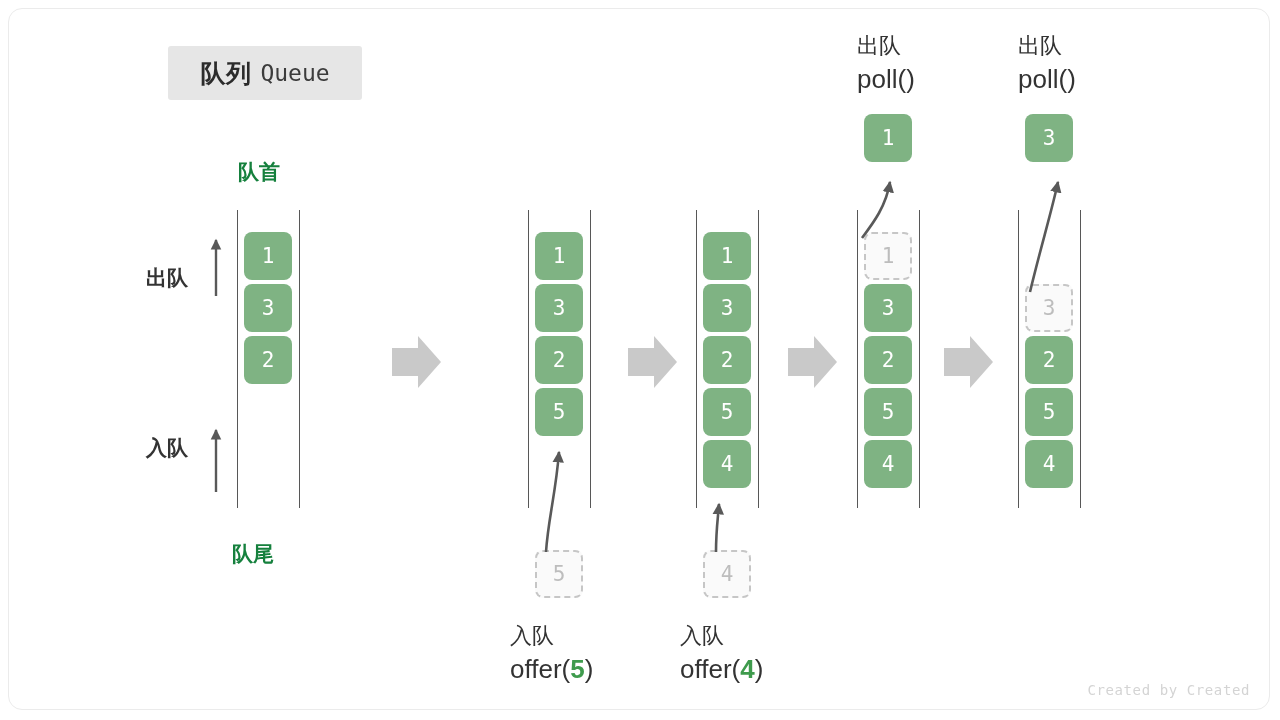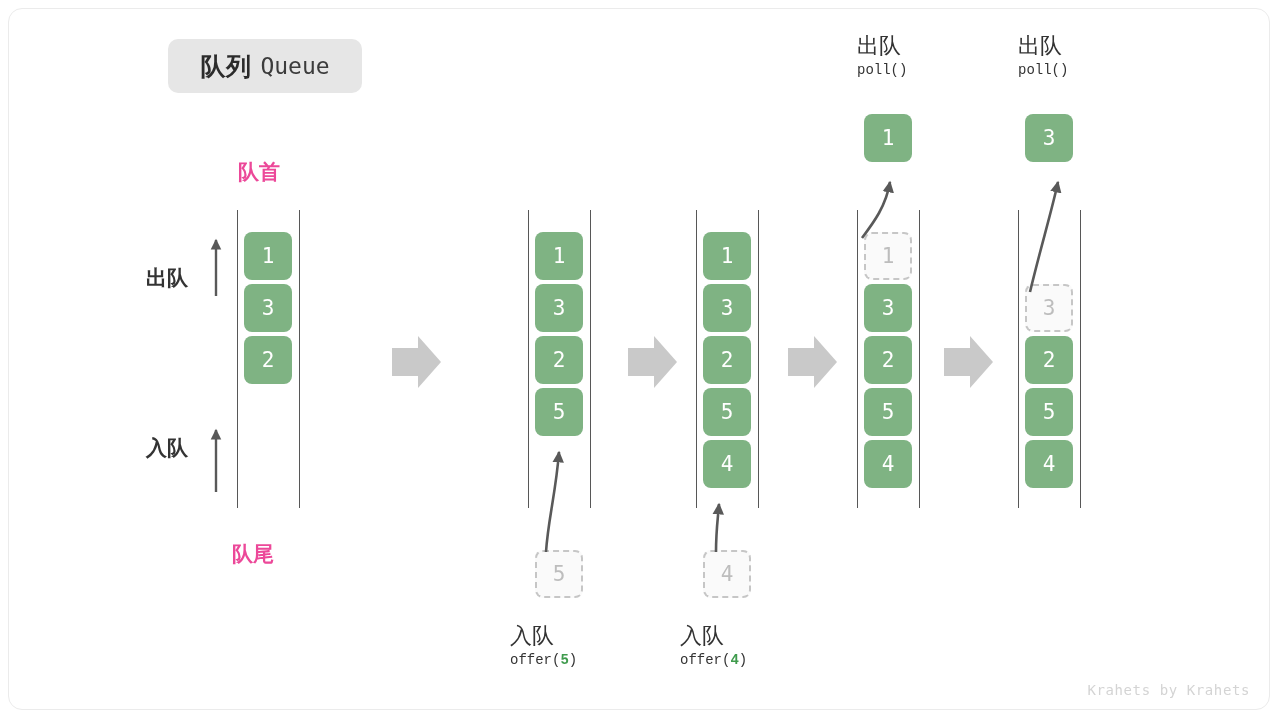--- a/index.html
+++ b/index.html
@@ -30,25 +30,25 @@
     position: absolute;
     left: 0; top: 0;
     width: 1280px;
     height: 720px;
   }
 
   
   #title-badge {
     position: absolute;
     left: 168px;
-    top: 39px;
+    top: 46px;
     width: 194px;
     height: 54px;
     background: #e6e6e6;
-    border-radius: 10px;
+    border-radius: 3px;
     display: flex;
     align-items: center;
     justify-content: center;
     gap: 9px;
   }
   #title-badge .cn {
     font-size: 25px;
     font-weight: bold;
     color: #2b2b2b;
     letter-spacing: 0.5px;
@@ -113,21 +113,21 @@
     justify-content: center;
     font-family: "DejaVu Sans Mono", monospace;
     font-size: 21px;
   }
 
   
   .end-label {
     position: absolute;
     font-size: 21px;
     font-weight: bold;
-    color: #ec4899;
+    color: #15803d;
     white-space: nowrap;
   }
 
   
   .side-label {
     position: absolute;
     font-size: 21px;
     font-weight: bold;
     color: #333333;
     white-space: nowrap;
@@ -140,22 +140,22 @@
     white-space: nowrap;
     line-height: 1.42;
   }
   .op-caption .cn {
     display: block;
     font-size: 22px;
     color: #333333;
   }
   .op-caption .code {
     display: block;
-    font-family: Liberation Mono, monospace;
-    font-size: 14px;
+    font-family: Liberation Sans, sans-serif;
+    font-size: 26px;
     color: #333333;
   }
   .op-caption .code .arg { color: #3f9b4d; font-weight: bold; }
 
   
   #watermark {
     position: absolute;
     right: 30px;
     bottom: 22px;
     font-family: "DejaVu Sans Mono", monospace;
@@ -295,15 +295,15 @@
 
     <g>
       <path d="M 862 238 C 874 222 886 206 890 182" stroke="#595959" stroke-width="2.6" fill="none" marker-end="url(#thin-arrow)"></path>
     </g>
 
     <g>
       <path d="M 1030 292 C 1040 250 1052 210 1058 182" stroke="#595959" stroke-width="2.6" fill="none" marker-end="url(#thin-arrow)"></path>
     </g>
   </svg>
 
-  <div id="watermark">Krahets by Krahets</div>
+  <div id="watermark">Created by Created</div>
 
 </div>
 
 </body></html>

